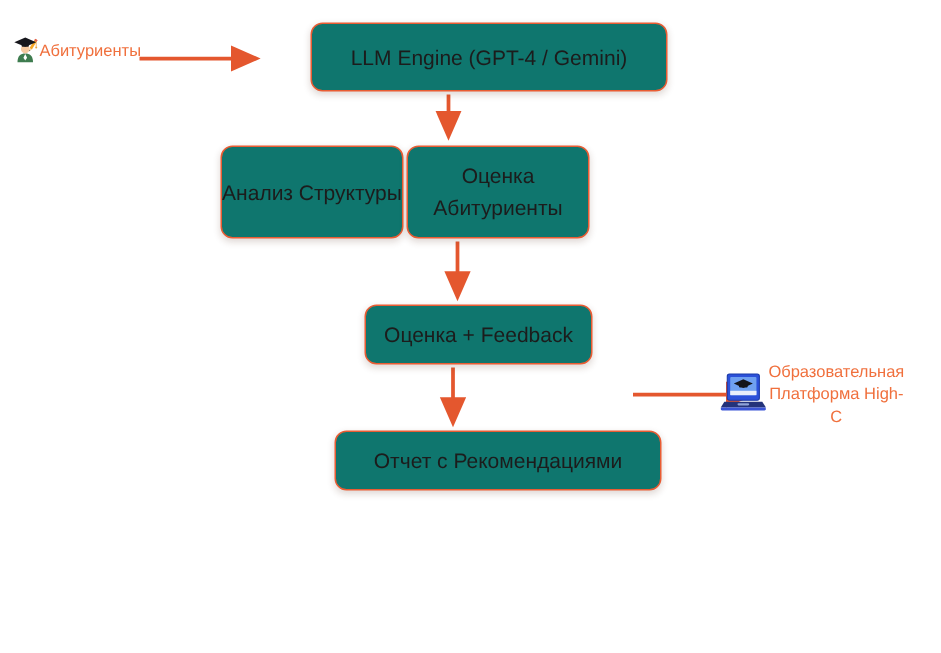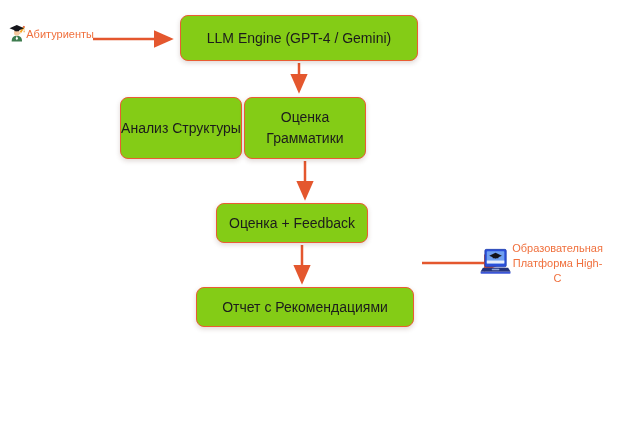--- a/index.html
+++ b/index.html
@@ -18,28 +18,29 @@
     width:627px;height:435px;
     background:#ffffff;
     overflow:hidden;
   }
   .arrows{
     position:absolute;left:0;top:0;width:627px;height:435px;
     pointer-events:none;
   }
   .box{
     position:absolute;
-    background:#84cc16;
+    background:#0f766e;
     border:1px solid var(--box_border);
     border-radius:8px;
     box-shadow:0 2px 5px rgba(80,40,20,0.18);
     display:flex;align-items:center;justify-content:center;
     text-align:center;
     font-size:14px;color:#1c1c1c;
     line-height:1.5;
+    margin-left:27px;
   }
   .llm{left:180px;top:15px;width:238px;height:46px;}
   .mod{top:97px;width:122px;height:62px;}
   .mod1{left:120px;}
   .mod2{left:244px;}
   .mod3{left:376px;}
   .feedback{left:216px;top:203px;width:152px;height:40px;}
   .report{left:196px;top:287px;width:218px;height:40px;}
   .figure{position:absolute;display:flex;flex-direction:row;align-items:center;}
   .student-figure{left:8px;top:6px;width:86px;}
@@ -102,21 +103,21 @@
   </div>
 
   <div class="box llm">
     <span>LLM Engine (GPT-4 / Gemini)</span>
   </div>
 
   <div class="box mod mod1">
     <span>Анализ Структуры</span>
   </div>
   <div class="box mod mod2">
-    <span>Оценка Грамматики</span>
+    <span>Оценка Абитуриенты</span>
   </div>
 
   <div class="box feedback">
     <span>Оценка + Feedback</span>
   </div>
 
   <div class="box report">
     <span>Отчет с Рекомендациями</span>
   </div>
 

